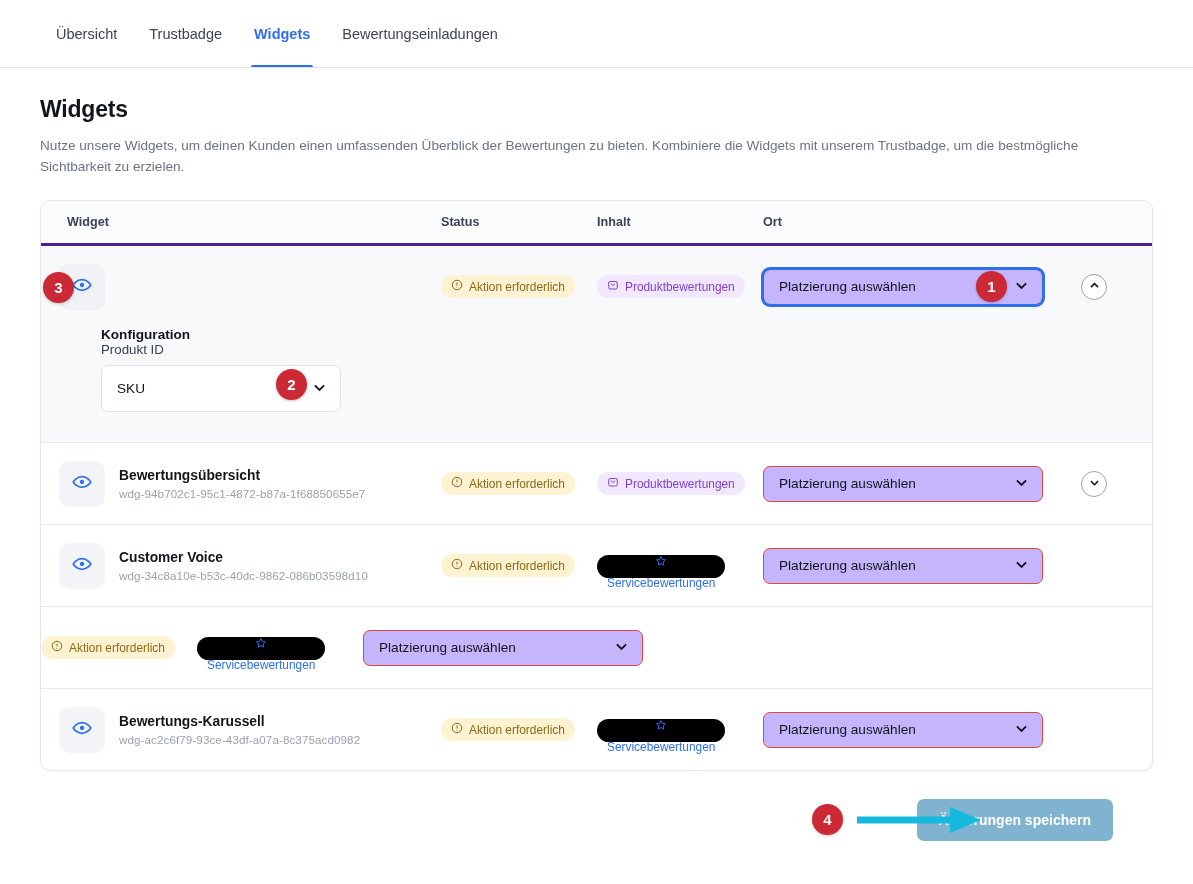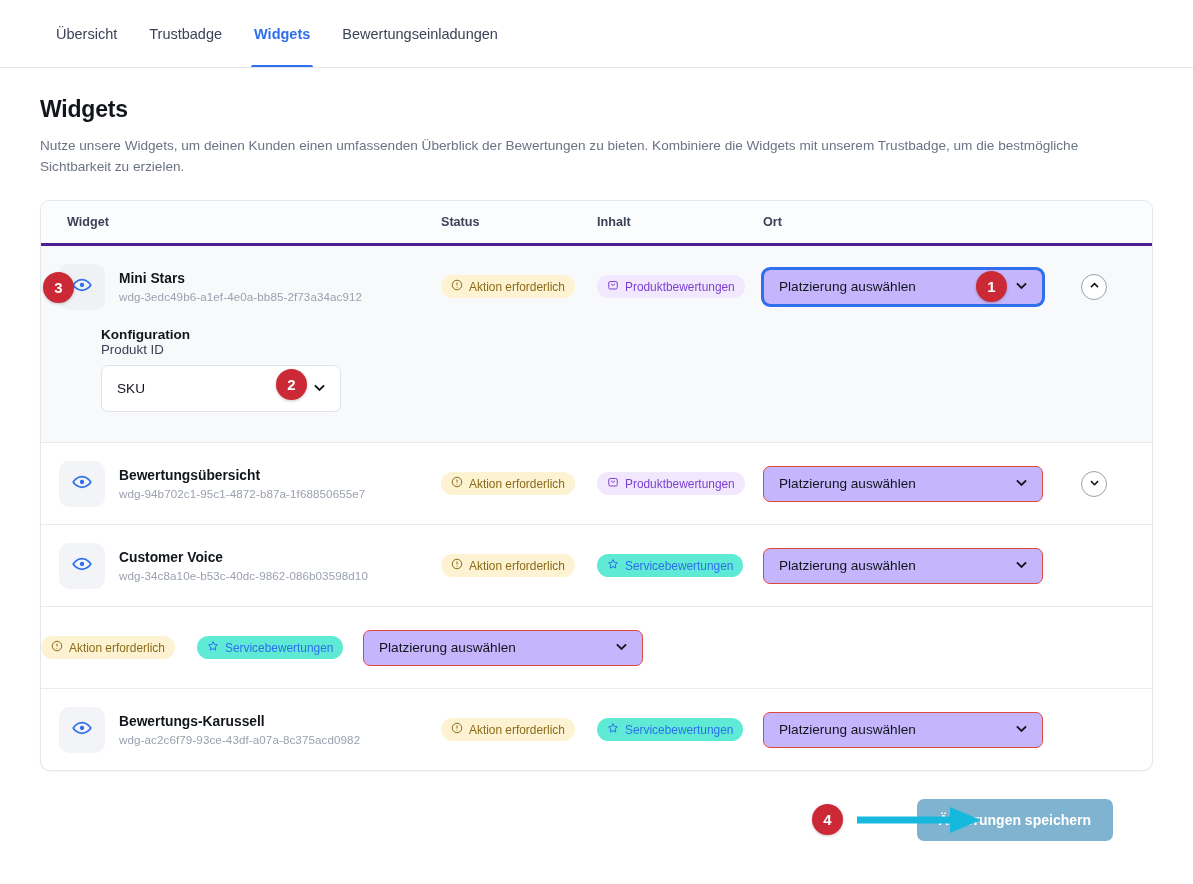--- a/index.html
+++ b/index.html
@@ -95,21 +95,21 @@
   .ort-cell    { width: 300px; }
   .chev-cell   { flex: 1; display: flex; align-items: center; justify-content: flex-start; padding-left: 18px;}
 
   .badge {
     display: inline-flex; align-items: center; gap: 6px;
     height: 23px; padding: 0 10px; border-radius: 12px;
     font-size: 11.9px; white-space: nowrap;
   }
   .badge-warn    { background: #fdf3d3; color: #8a6a17; }
   .badge-product { background: #f2e8fd; color: #7c3fd4; }
-  .badge-service { background: #5eead4; color: #2f6fed; }
+  .badge-service { background: #000000; color: #2f6fed; flex-direction: column; }
 
   
   .select {
     position: relative;
     width: 280px; height: 36px;
     border-radius: 7px;
     display: flex; align-items: center;
     padding: 0 12px 0 15px;
     font-size: 13.6px; color: #11151c;
     cursor: pointer; background: #fff;
@@ -210,24 +210,20 @@
         <div class="widget-cell">
           <div class="thumb">
             <span>
               <svg width="20" height="20" viewBox="0 0 24 24" fill="none" stroke="#2f6fed" stroke-width="2">
                 <path d="M1.5 12S5 5.5 12 5.5 22.5 12 22.5 12 19 18.5 12 18.5 1.5 12 1.5 12z"></path>
                 <circle cx="12" cy="12" r="2.6" fill="#2f6fed" stroke="none"></circle>
               </svg>
             </span>
             <div class="marker" style="left:-16px; top:8px;">3</div>
           </div>
-          <div class="wnames">
-            <div class="wname">Mini Stars</div>
-            <div class="wid">wdg-3edc49b6-a1ef-4e0a-bb85-2f73a34ac912</div>
-          </div>
         </div>
         <div class="status-cell">
           <span class="badge badge-warn">
             <span>
               <svg width="12" height="12" viewBox="0 0 24 24" fill="none" stroke="#8a6a17" stroke-width="2">
                 <circle cx="12" cy="12" r="9.5"></circle>
                   <path d="M12 7v6"></path>
                   <circle cx="12" cy="16.6" r="1" fill="#8a6a17" stroke="none"></circle>
               </svg>
             </span>

